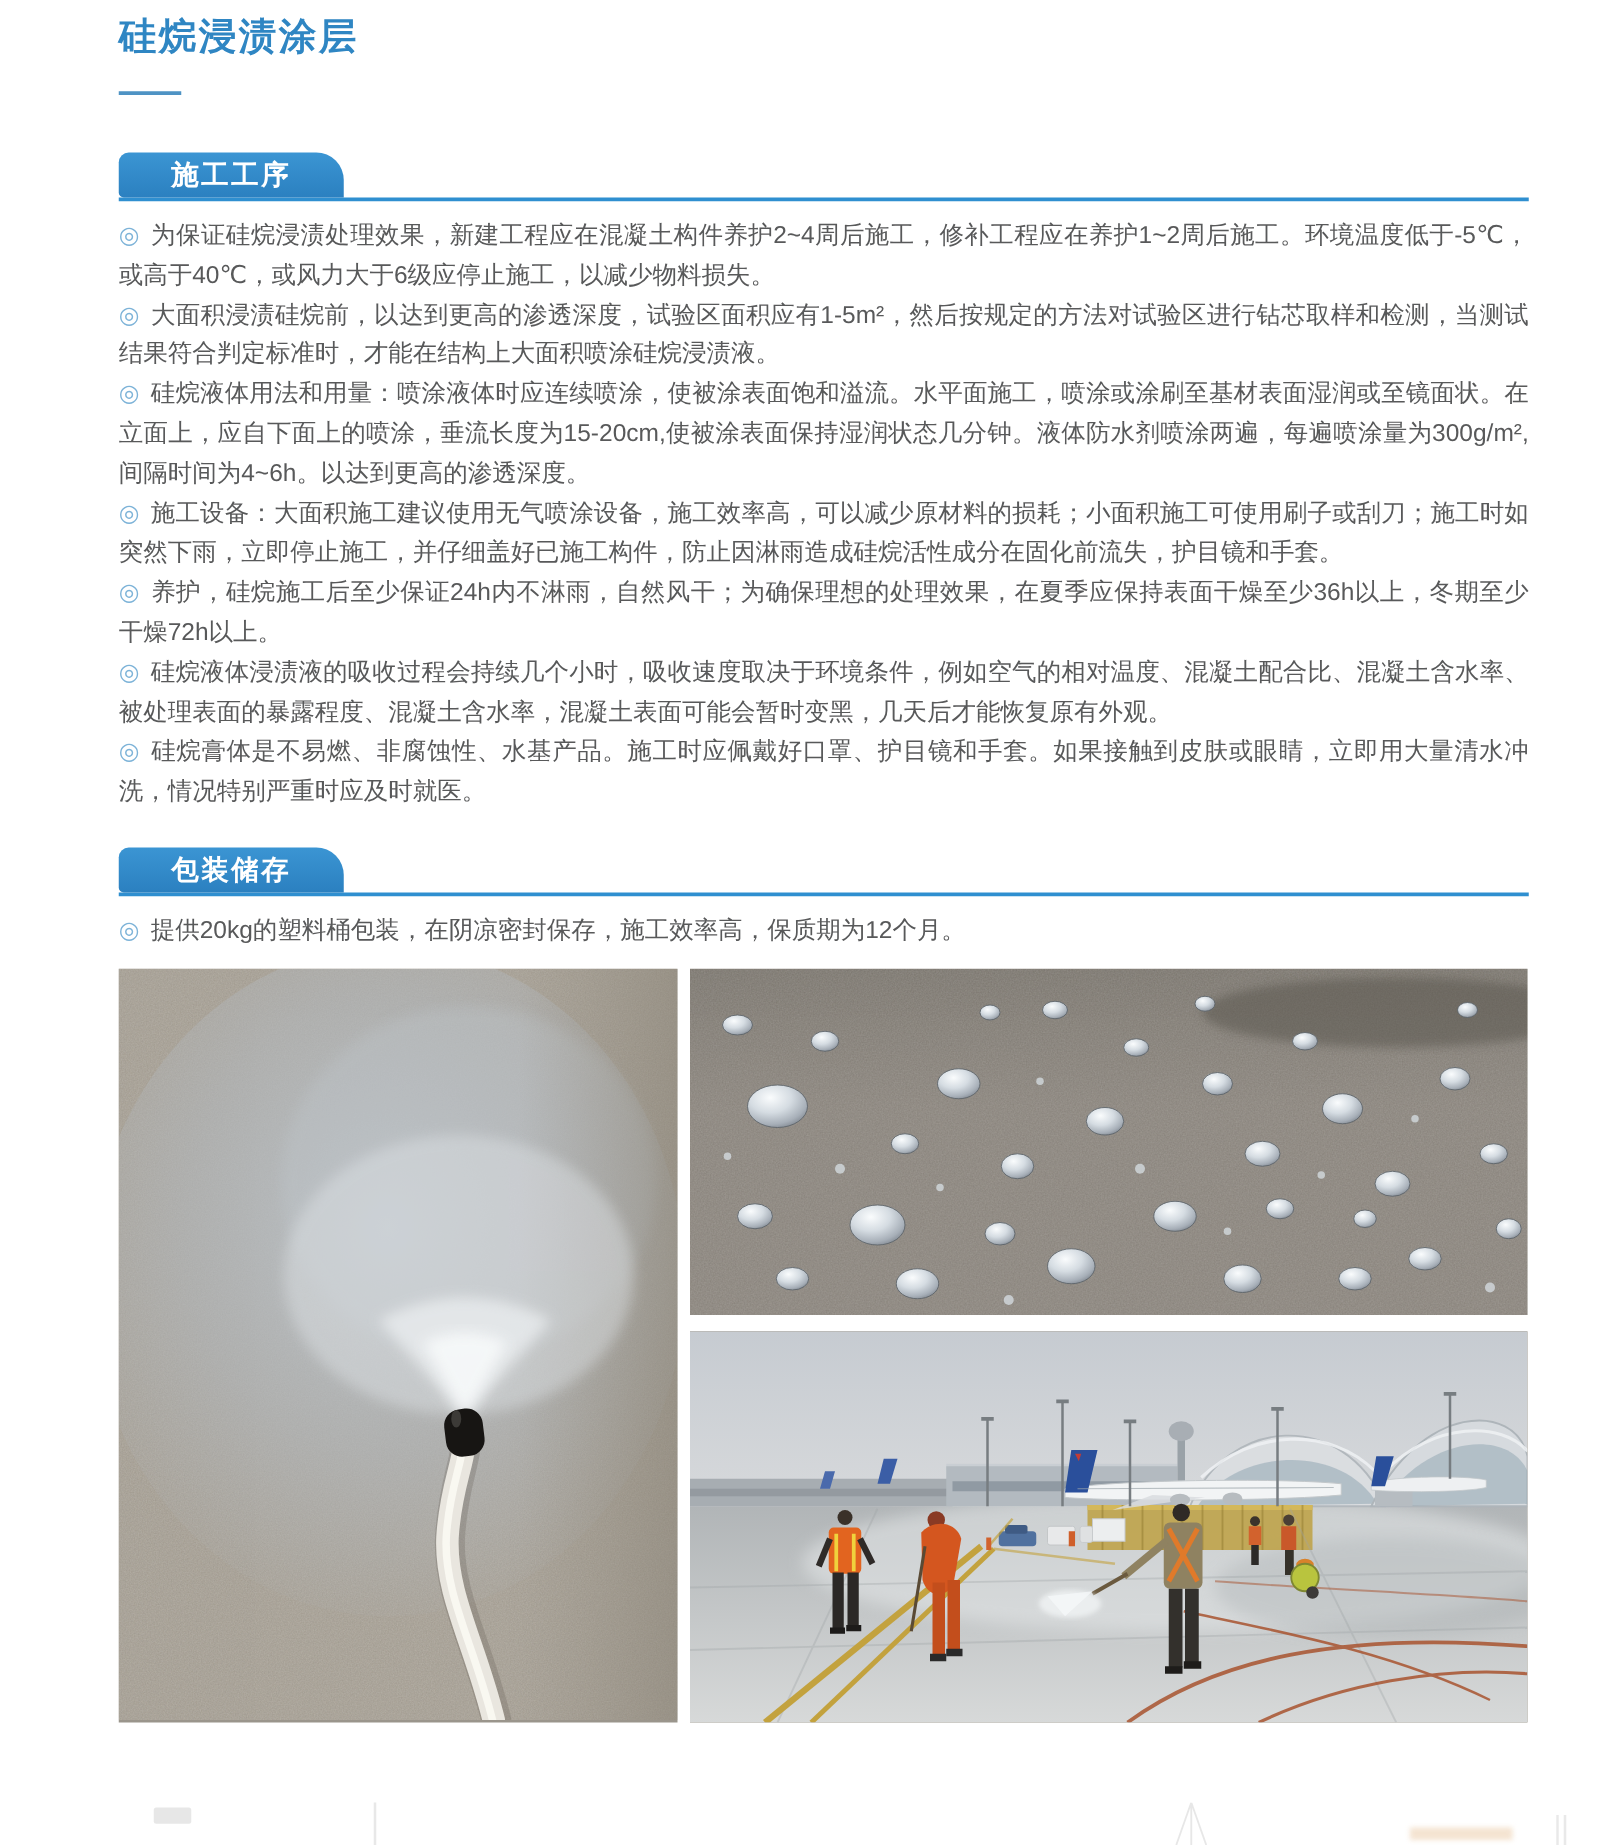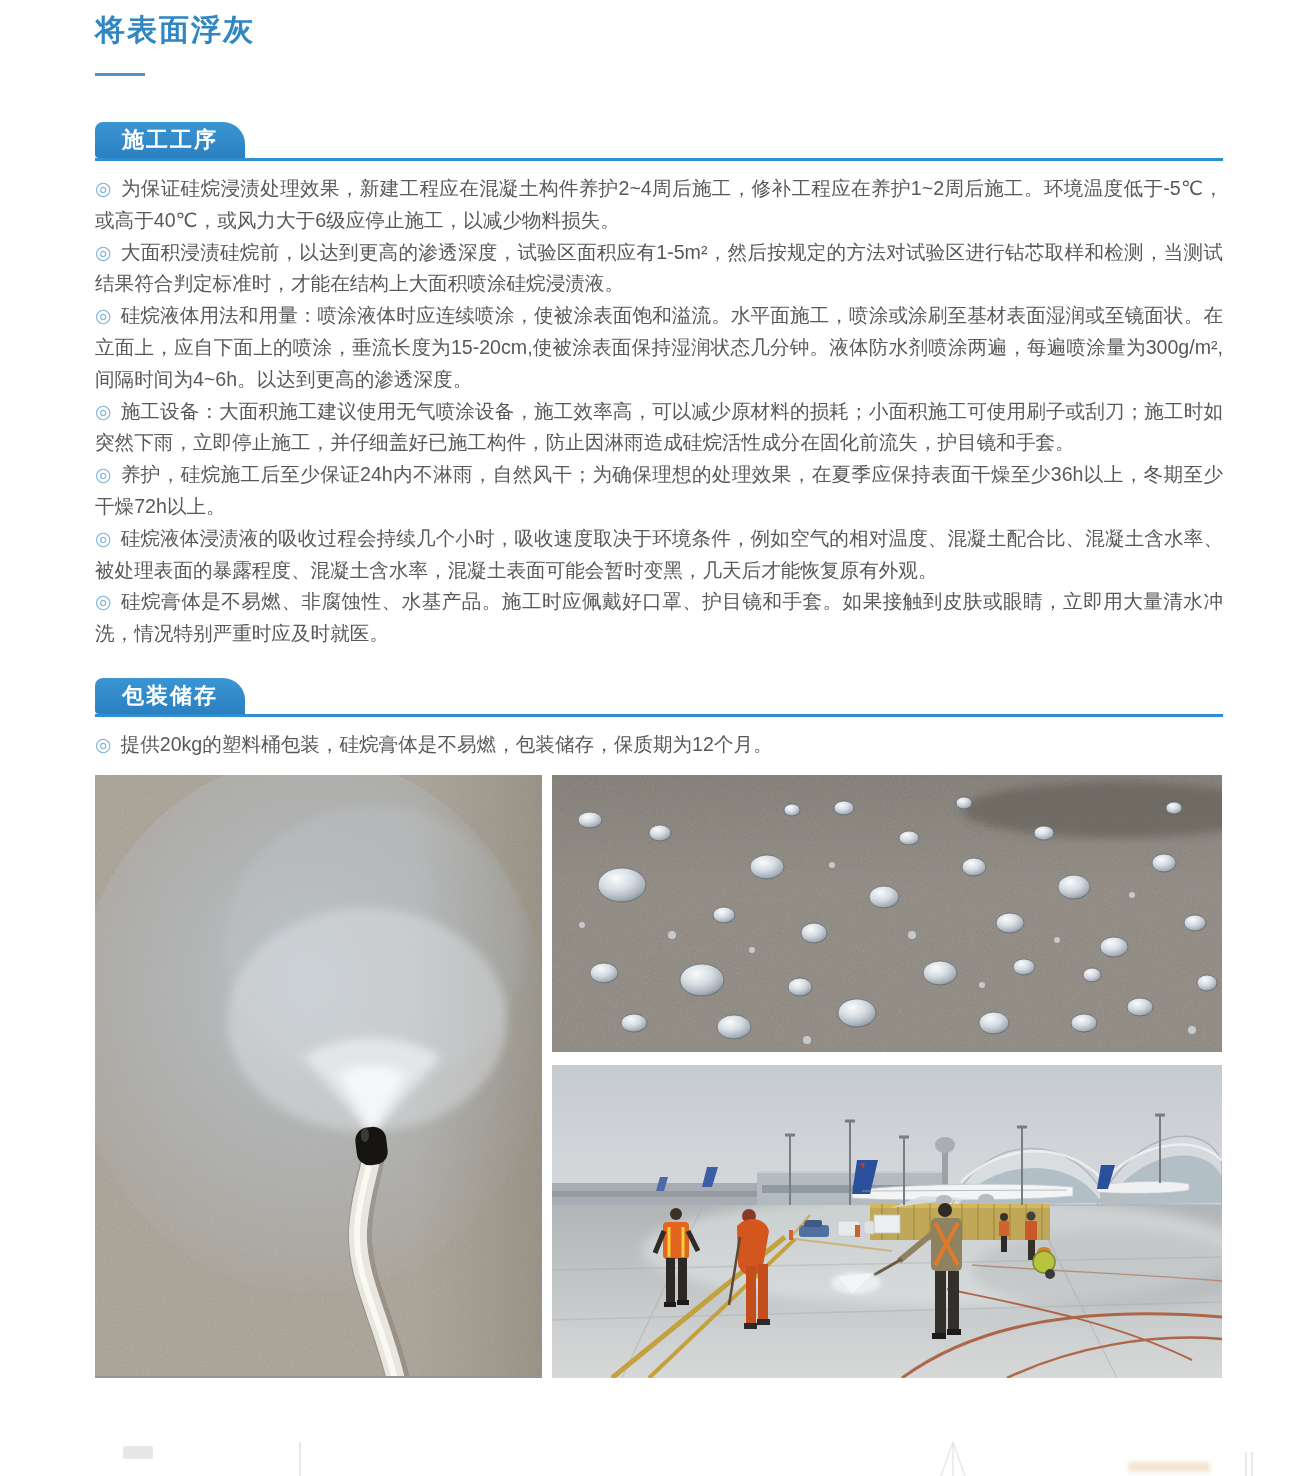--- a/index.html
+++ b/index.html
@@ -16,21 +16,21 @@
   .content{position:absolute;left:95px;top:0;width:1128px;}
   .page-title{
     margin:0;padding-top:13px;font-size:30px;font-weight:bold;
     color:var(--accent);letter-spacing:2px;line-height:34px;
   }
   .title-dash{width:50px;height:3px;background:#4e93c4;margin-top:26px;}
   .section-header{border-bottom:3px solid var(--rule);line-height:0;}
   .section-header.first{margin-top:46px;}
   .section-header.second{margin-top:28px;}
   .banner{
-    display:inline-block;height:36px;line-height:36px;padding:0 27px;
+    display:inline-block;height:36px;line-height:36px;padding:0 42px;
     background:linear-gradient(180deg,#3b95d3 0%,#2b80c0 100%);
     color:#ffffff;font-size:22px;font-weight:bold;letter-spacing:2px;
     border-radius:8px 22px 0 4px;vertical-align:bottom;
   }
   .items{margin-top:12px;}
   .item{
     margin:0;font-size:19.6px;line-height:31.8px;color:var(--text);
     text-align:justify;text-justify:inter-ideograph;
   }
   .mark{color:var(--mark);margin-right:9px;font-size:19px;}
@@ -45,41 +45,41 @@
   .ghost-pylon{left:936px;top:1442px;width:34px;height:34px;opacity:.7;}
   .ghost-pair{left:1244px;top:1452px;width:10px;height:24px;opacity:.7;}
   .ghost-orange{left:1128px;top:1462px;width:82px;height:10px;background:#eac9a4;opacity:.5;filter:blur(2px);}
 </style>
 </head>
 <body>
 
 <div class="page">
   <div class="content">
 
-    <h1 class="page-title">将表面浮灰</h1>
+    <h1 class="page-title">硅烷浸渍涂层</h1>
     <div class="title-dash"></div>
 
     <div class="section-header first">
       <span class="banner">施工工序</span>
     </div>
     <div class="items">
       <p class="item"><span class="mark">◎</span><span>为保证硅烷浸渍处理效果，新建工程应在混凝土构件养护2~4周后施工，修补工程应在养护1~2周后施工。环境温度低于-5℃，或高于40℃，或风力大于6级应停止施工，以减少物料损失。</span></p>
       <p class="item"><span class="mark">◎</span><span>大面积浸渍硅烷前，以达到更高的渗透深度，试验区面积应有1-5m²，然后按规定的方法对试验区进行钻芯取样和检测，当测试结果符合判定标准时，才能在结构上大面积喷涂硅烷浸渍液。</span></p>
       <p class="item"><span class="mark">◎</span><span>硅烷液体用法和用量：喷涂液体时应连续喷涂，使被涂表面饱和溢流。水平面施工，喷涂或涂刷至基材表面湿润或至镜面状。在立面上，应自下面上的喷涂，垂流长度为15-20cm,使被涂表面保持湿润状态几分钟。液体防水剂喷涂两遍，每遍喷涂量为300g/m²,间隔时间为4~6h。以达到更高的渗透深度。</span></p>
       <p class="item"><span class="mark">◎</span><span>施工设备：大面积施工建议使用无气喷涂设备，施工效率高，可以减少原材料的损耗；小面积施工可使用刷子或刮刀；施工时如突然下雨，立即停止施工，并仔细盖好已施工构件，防止因淋雨造成硅烷活性成分在固化前流失，护目镜和手套。</span></p>
       <p class="item"><span class="mark">◎</span><span>养护，硅烷施工后至少保证24h内不淋雨，自然风干；为确保理想的处理效果，在夏季应保持表面干燥至少36h以上，冬期至少干燥72h以上。</span></p>
       <p class="item"><span class="mark">◎</span><span>硅烷液体浸渍液的吸收过程会持续几个小时，吸收速度取决于环境条件，例如空气的相对温度、混凝土配合比、混凝土含水率、被处理表面的暴露程度、混凝土含水率，混凝土表面可能会暂时变黑，几天后才能恢复原有外观。</span></p>
       <p class="item"><span class="mark">◎</span><span>硅烷膏体是不易燃、非腐蚀性、水基产品。施工时应佩戴好口罩、护目镜和手套。如果接触到皮肤或眼睛，立即用大量清水冲洗，情况特别严重时应及时就医。</span></p>
     </div>
 
     <div class="section-header second">
       <span class="banner">包装储存</span>
     </div>
     <div class="items">
-      <p class="item"><span class="mark">◎</span><span>提供20kg的塑料桶包装，硅烷膏体是不易燃，包装储存，保质期为12个月。</span></p>
+      <p class="item"><span class="mark">◎</span><span>提供20kg的塑料桶包装，在阴凉密封保存，施工效率高，保质期为12个月。</span></p>
     </div>
 
     <div class="photo-grid">
 
       <div class="photo">
         <svg width="447" height="601" viewBox="0 0 447 601">
           <defs>
             <filter id="p1n" x="0" y="0" width="100%" height="100%">
               <feTurbulence type="fractalNoise" baseFrequency="0.62" numOctaves="3" stitchTiles="stitch"></feTurbulence>
               <feColorMatrix type="matrix" values="0 0 0 0 0.30  0 0 0 0 0.28  0 0 0 0 0.25  0 0 0 0.8 0"></feColorMatrix>

